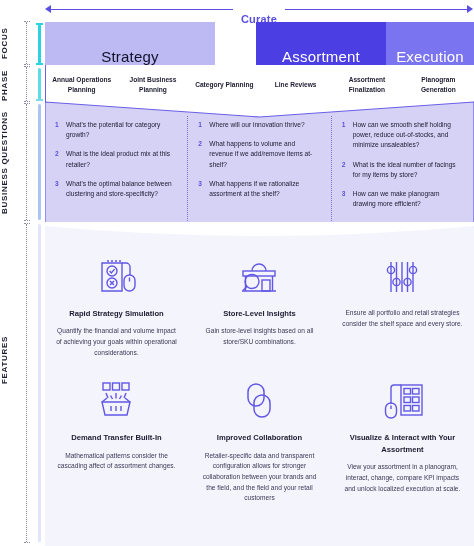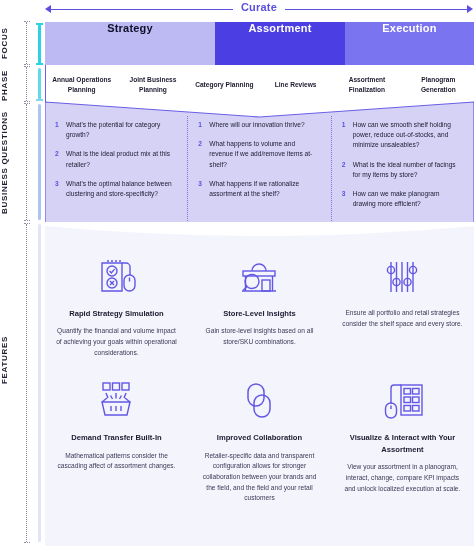--- a/index.html
+++ b/index.html
@@ -39,35 +39,35 @@
   .rail-bar { position:absolute; left:38px; width:2.5px; border-radius:2px; }
   .rail-cap { position:absolute; left:35.5px; width:7.5px; height:2px; }
 
   
   .curate-wrap { position:absolute; left:44px; top:0; width:430px; height:20px; }
   .curate-line {
     position:absolute; top:9px; left:4px; right:4px; height:1px; background:#5a4fe0;
   }
   .curate-title {
     position:absolute; top:1px; left:50%; transform:translateX(-50%);
-    background:#fff; padding:0 8px;
+    background:#fff; padding:12px 8px;
     font-size:11px; font-weight:bold; color:#5a4fe0; letter-spacing:.2px;
   }
   .arrow-head { position:absolute; top:5px; width:0; height:0; }
   .arrow-left  { left:1px;  border-top:4.5px solid transparent; border-bottom:4.5px solid transparent; border-right:6px solid #5a4fe0; }
   .arrow-right { right:1px; border-top:4.5px solid transparent; border-bottom:4.5px solid transparent; border-left:6px solid #5a4fe0; }
 
   
   .focus-row { position:absolute; left:45px; top:22px; width:429px; height:43px; display:flex; }
   .focus-band {
-    display:flex; align-items:flex-start; justify-content:center;
-    font-size:11px; font-weight:bold; letter-spacing:.2px;
+    display:flex; align-items:flex-end; justify-content:center;
+    font-size:15px; font-weight:normal; letter-spacing:.2px;
   }
   .band-strategy   { flex:0 0 170px; }
-  .band-assortment { flex:0 0 130px; }
+  .band-assortment { flex:0 0 130px;margin-left:41px; }
   .band-execution  { flex:1 1 auto; }
 
   
   .phase-row {
     position:absolute; left:45px; top:65px; width:429px; height:40px;
     background:#fff; display:flex; align-items:center;
     border-left:1px solid #6a5ee6;
   }
   .phase-cell {
     flex:1 1 0; text-align:center;

